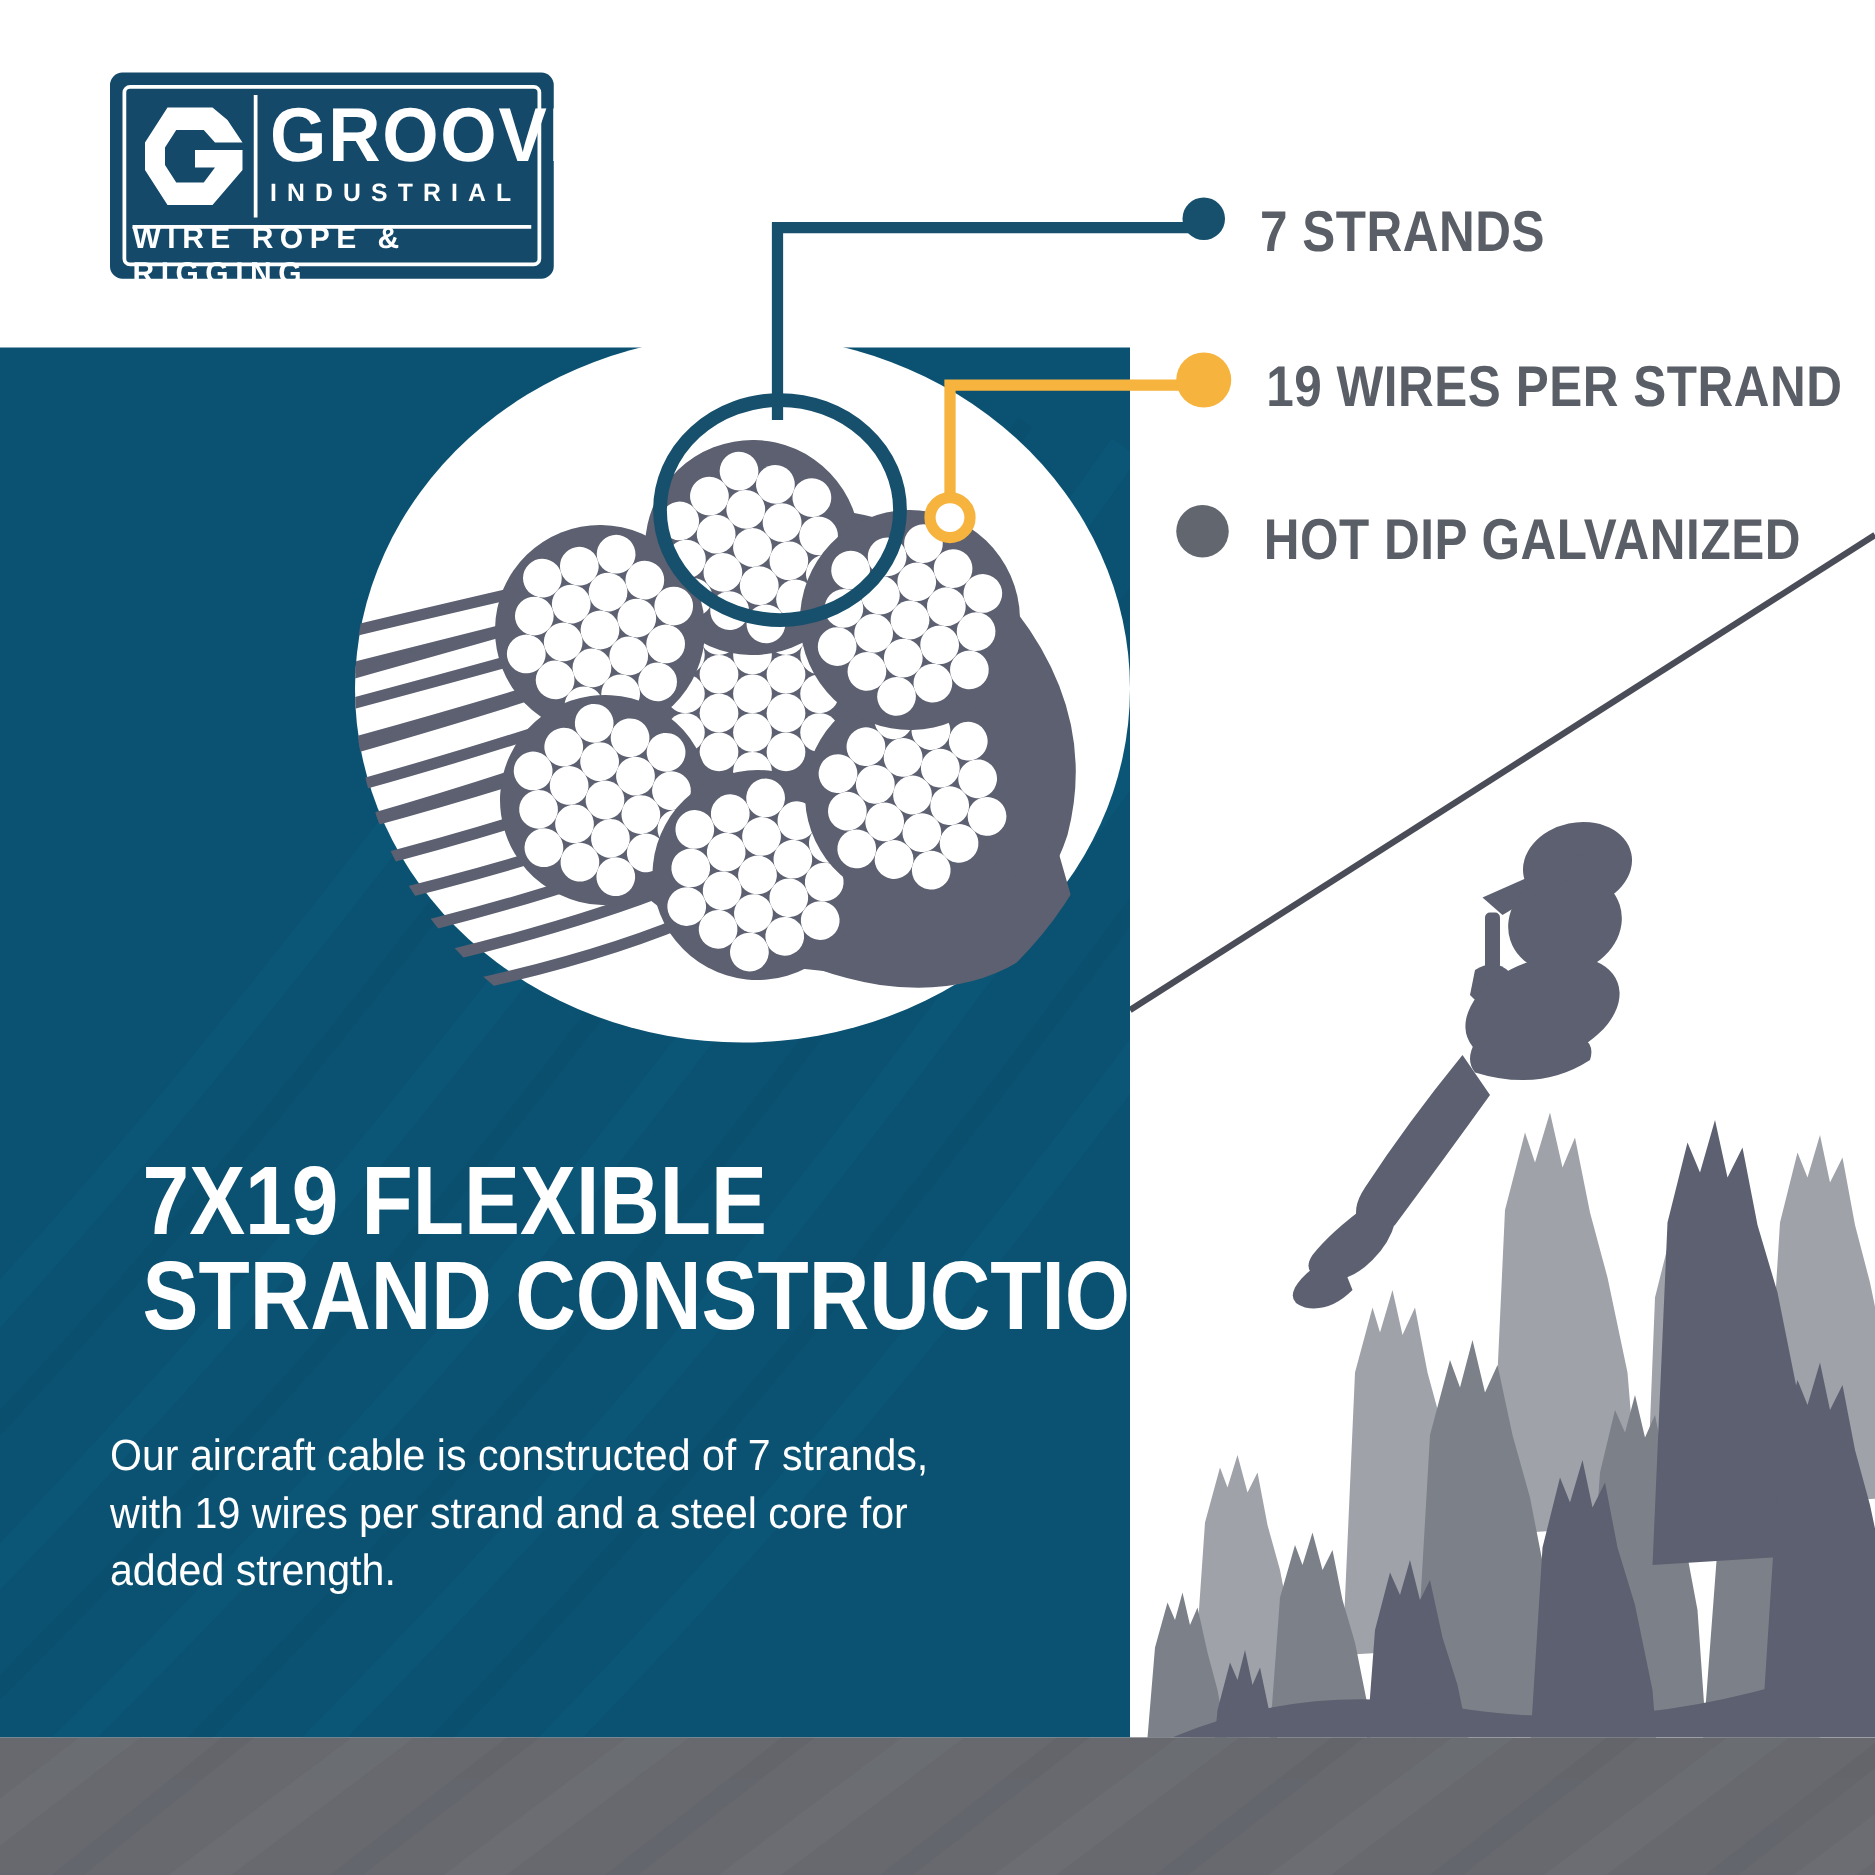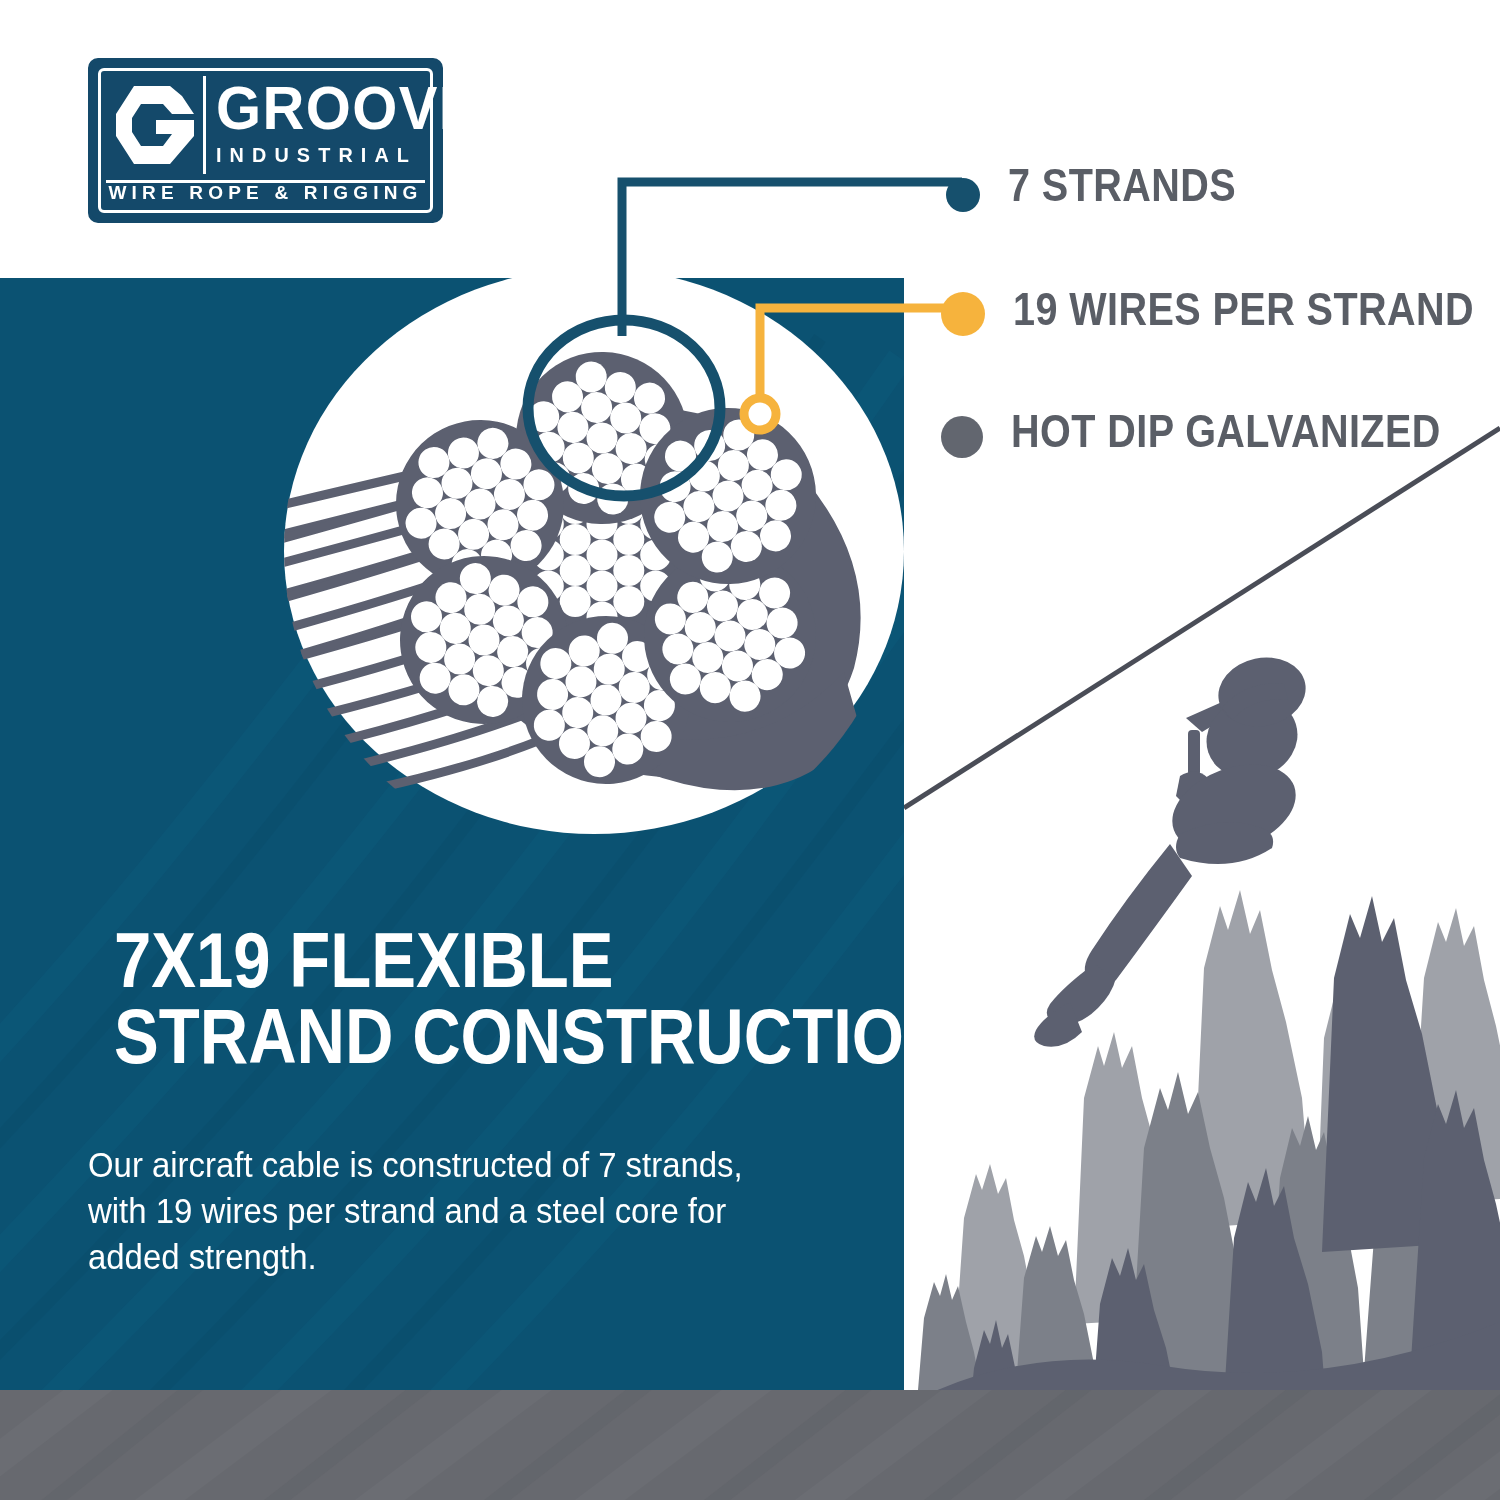--- a/index.html
+++ b/index.html
@@ -35,23 +35,23 @@
     font-family:"Liberation Sans Narrow","Liberation Sans",sans-serif;
   }
   .logo-industrial {
     color:#ffffff; font-size:20px; font-weight:bold; letter-spacing:8.2px;
     margin-top:6px; transform:scaleX(0.99); transform-origin:left center;
   }
   .logo-rule {
     position:absolute; left:14px; right:14px; top:118px; height:3px; background:#ffffff;
   }
   .logo-tagline {
-    position:absolute; left:14px; right:14px; top:116px; height:30px;
+    position:absolute; left:14px; right:14px; top:128px; height:30px;
     display:flex; align-items:center; justify-content:center;
-    color:#ffffff; font-size:19px; font-weight:bold; letter-spacing:5.2px;
+    color:#ffffff; font-size:24px; font-weight:bold; letter-spacing:5.2px;
   }
 
   
   #navy-panel {
     position:absolute; left:0; top:278px; width:904px; height:1112px;
     background:#0B5272; overflow:hidden;
   }
   #navy-panel .waves { position:absolute; inset:0; opacity:.5; }
 
   
@@ -70,21 +70,21 @@
     font-family:"Liberation Sans Narrow","Liberation Sans",sans-serif;
     white-space:nowrap;
   }
   #body-copy {
     position:absolute; left:88px; top:1142px; width:700px;
     color:#ffffff; font-size:35px; line-height:1.32; font-weight:500;
     transform:scaleX(0.94); transform-origin:left top;
   }
 
   
-  .callout { position:absolute; display:flex; align-items:flex-end; }
+  .callout { position:absolute; display:flex; align-items:flex-start; }
   .callout .dot { border-radius:50%; flex:0 0 auto; }
   .callout .label {
     margin-left:28px; color:#5A5E66; font-weight:bold; font-size:46px;
     letter-spacing:0.5px; white-space:nowrap;
     transform:scaleX(0.86); transform-origin:left center;
     font-family:"Liberation Sans Narrow","Liberation Sans",sans-serif;
   }
   #callout-0 { left:946px; top:158px; }
   #callout-1 { left:941px; top:282px; }
   #callout-2 { left:941px; top:404px; }

